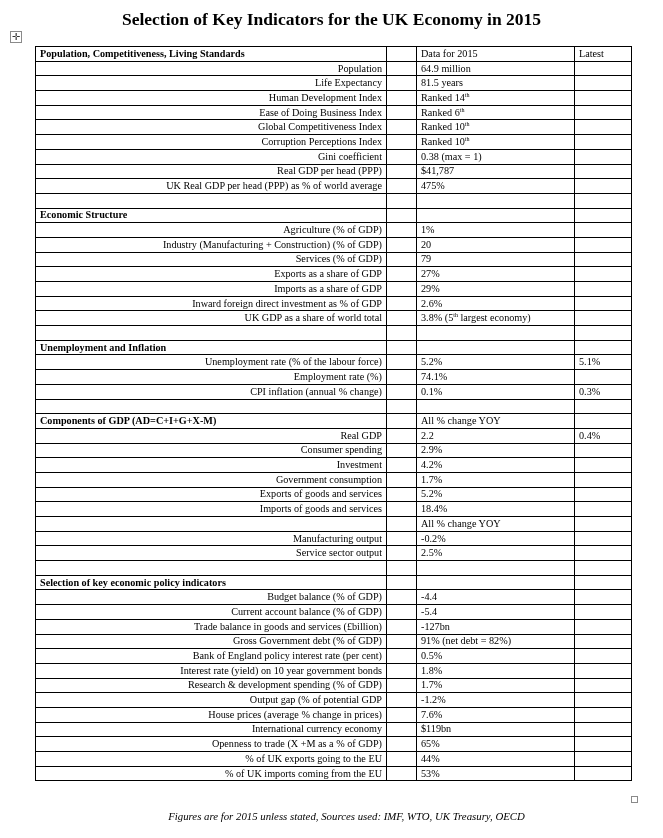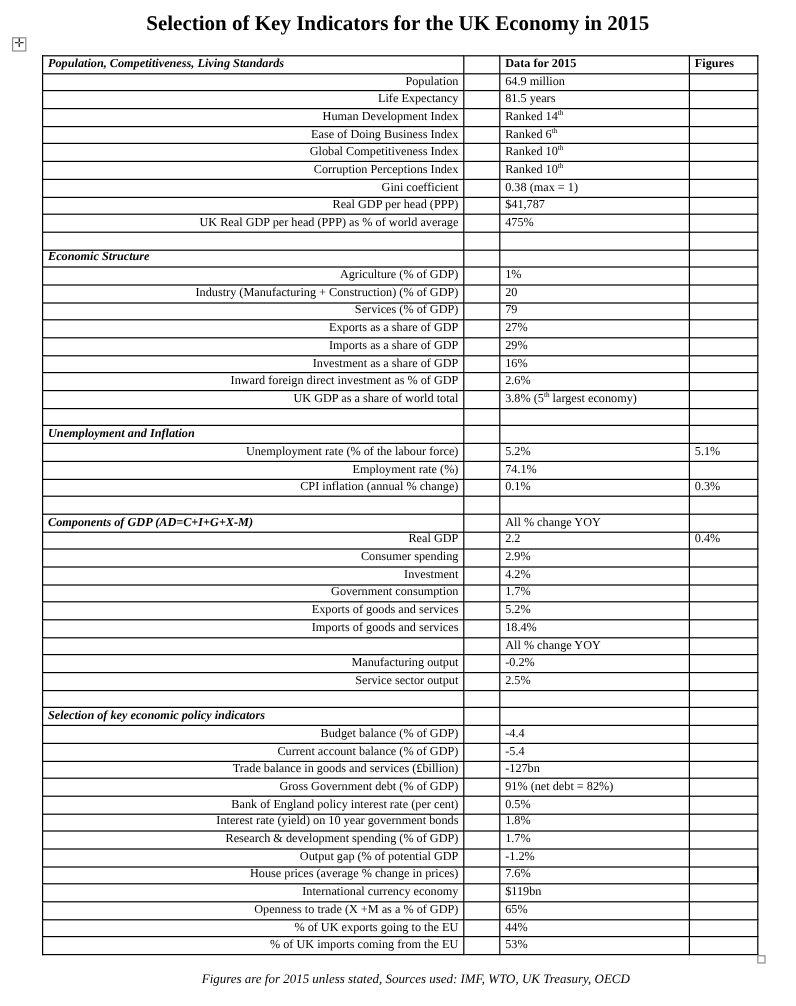--- a/index.html
+++ b/index.html
@@ -9,22 +9,22 @@
            font-family: "Liberation Serif", "DejaVu Serif", serif; font-weight: bold; font-size: 17.5px; letter-spacing: 0; }
   .move-handle { position: absolute; left: 10px; top: 31px; width: 10px; height: 10px;
                  border: 1px solid #8a8a8a; background: #fff; font-size: 10px; line-height: 10px;
                  text-align: center; color: #333; font-family: "DejaVu Sans", sans-serif; }
   table.main { position: absolute; left: 35px; top: 46px; border-collapse: collapse;
                table-layout: fixed; width: 596px; }
   table.main td { border: 1px solid #000; height: 13.69px; padding: 0 4px; font-size: 10.2px;
                   line-height: 12px; white-space: nowrap; overflow: hidden; vertical-align: middle;
                   font-family: "Liberation Serif", "DejaVu Serif", serif; }
   td.lbl { text-align: right; }
-  td.sec { font-weight: bold; text-align: left; font-style: italic; }
-  td.hdr { font-weight: bold; }
+  td.sec { font-weight: bold; text-align: left; }
+  td.hdr { font-weight: normal; }
   td.sp { padding: 0; }
   sup { font-size: 6px; line-height: 0; vertical-align: 4px; }
   .resize-handle { position: absolute; left: 631px; top: 796px; width: 5px; height: 5px;
                    border: 1px solid #8a8a8a; background: #fff; }
   .caret { position: absolute; left: 631px; top: 722px; width: 1px; height: 13px; background: #000; }
   .footer { position: absolute; top: 810px; left: 0; width: 663px; text-align: center;
             font-style: italic; font-size: 10.8px; padding-left: 30px; box-sizing: border-box;
             font-family: "Liberation Serif", "DejaVu Serif", serif; }
 </style>
 </head>
@@ -38,21 +38,21 @@
     <col style="width:351px">
       <col style="width:30px">
       <col style="width:158px">
       <col style="width:57px">
   </colgroup>
   <tbody id="tbody">
     <tr>
       <td class="sec">Population, Competitiveness, Living Standards</td>
       <td class="sp"></td>
       <td class="hdr">Data for 2015</td>
-      <td class="hdr">Figures</td>
+      <td class="hdr">Latest</td>
     </tr>
   <tr>
         <td class="lbl">Population</td>
         <td class="sp"></td>
         <td>64.9 million</td>
         <td></td>
       </tr>
       <tr>
         <td class="lbl">Life Expectancy</td>
         <td class="sp"></td>
@@ -137,26 +137,20 @@
         <td>27%</td>
         <td></td>
       </tr>
       <tr>
         <td class="lbl">Imports as a share of GDP</td>
         <td class="sp"></td>
         <td>29%</td>
         <td></td>
       </tr>
       <tr>
-        <td class="lbl">Investment as a share of GDP</td>
-        <td class="sp"></td>
-        <td>16%</td>
-        <td></td>
-      </tr>
-      <tr>
         <td class="lbl">Inward foreign direct investment as % of GDP</td>
         <td class="sp"></td>
         <td>2.6%</td>
         <td></td>
       </tr>
       <tr>
         <td class="lbl">UK GDP as a share of world total</td>
         <td class="sp"></td>
         <td><span>3.8% (5</span><sup>th</sup><span> largest economy)</span></td>
         <td></td>

